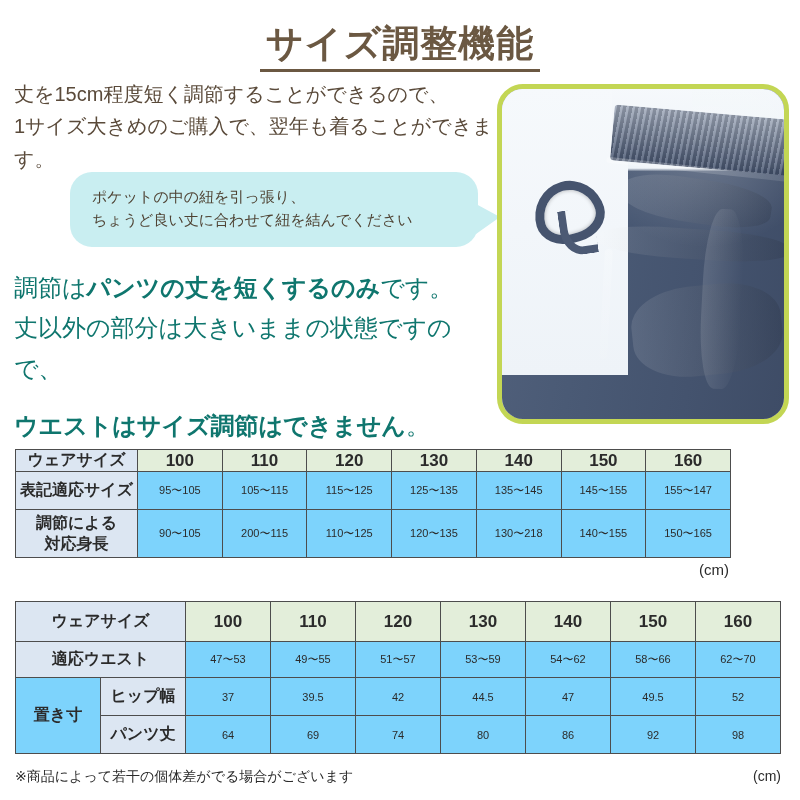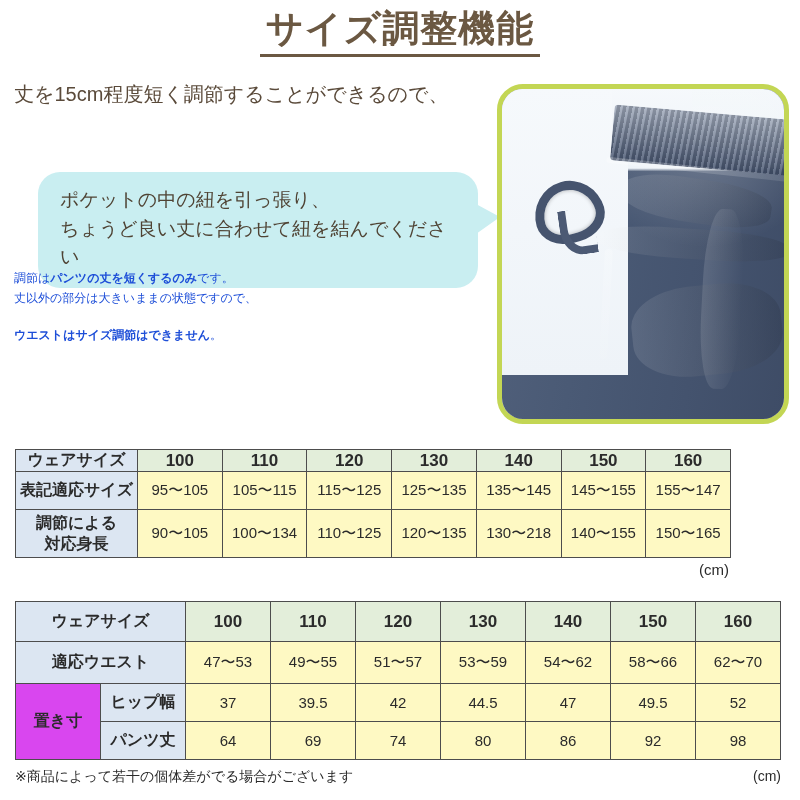--- a/index.html
+++ b/index.html
@@ -10,21 +10,21 @@
     background: #ffffff;
     font-family: "Liberation Sans", "DejaVu Sans", sans-serif;
     color: #5a4a3a;
     overflow: hidden;
     position: relative;
   }
 
   
   .title-block {
     text-align: center;
-    padding-top: 9px;
+    padding-top: 24px;
   }
   .title-text {
     display: inline-block;
     font-size: 37px;
     font-weight: bold;
     color: #6b5842;
     letter-spacing: 1px;
     line-height: 1.1;
     border-bottom: 3px solid #6b5842;
     padding: 0 6px 4px 6px;
@@ -46,44 +46,45 @@
     position: absolute;
     left: 38px;
     top: 172px;
     width: 440px;
   }
   .bubble {
     position: relative;
     background: #c9eef1;
     border-radius: 22px;
     padding: 14px 20px 16px 22px;
-    font-size: 19px;
+    font-size: 15px;
     line-height: 1.5;
     color: #4f4334;
+    margin-left: 32px;
   }
   .bubble-tail {
     position: absolute;
     right: -22px;
     top: 32px;
     width: 0;
     height: 0;
     border-top: 13px solid transparent;
     border-bottom: 17px solid transparent;
     border-left: 24px solid #c9eef1;
   }
 
   
   .body-text {
     position: absolute;
     left: 14px;
     top: 268px;
     width: 480px;
-    font-size: 12px;
+    font-size: 24px;
     line-height: 1.68;
-    color: #1d4ed8;
+    color: #0f766e;
   }
   .body-text .b { font-weight: bold; }
   .body-text .line-strong {
     font-weight: bold;
     display: block;
     margin-top: 17px;
   }
 
   
   .photo-frame {
@@ -196,25 +197,25 @@
     background: #dce6f2;
     font-weight: bold;
     font-size: 16px;
   }
   .tbl-head-green {
     background: #e3eeda;
     font-weight: bold;
     font-size: 17px;
   }
   .tbl-cell {
-    background: #fef9c3;
-    font-size: 15px;
+    background: #7dd3fc;
+    font-size: 11px;
   }
   .tbl-cream {
-    background: #d946ef;
+    background: #7dd3fc;
     font-weight: bold;
     font-size: 16px;
   }
 
   #table1-wrap {
     position: absolute;
     left: 15px;
     top: 449px;
     width: 716px;
   }
@@ -253,20 +254,21 @@
 </style>
 </head>
 <body>
 
 <div class="title-block">
   <span class="title-text">サイズ調整機能</span>
 </div>
 
 <div class="lead">
   <div>丈を15cm程度短く調節することができるので、</div>
+  <div>1サイズ大きめのご購入で、翌年も着ることができます。</div>
 </div>
 
 <div class="bubble-wrap">
   <div class="bubble">
     <div>ポケットの中の紐を引っ張り、</div>
     <div>ちょうど良い丈に合わせて紐を結んでください</div>
     <span class="bubble-tail"></span>
   </div>
 </div>
 
@@ -318,21 +320,21 @@
       <td class="tbl-cell">135〜145</td>
       <td class="tbl-cell">145〜155</td>
       <td class="tbl-cell">155〜147</td>
     </tr>
     <tr style="height:48px">
       <td class="tbl-head-blue">
         <div>調節による</div>
         <div>対応身長</div>
       </td>
       <td class="tbl-cell">90〜105</td>
-      <td class="tbl-cell">100〜134</td>
+      <td class="tbl-cell">200〜115</td>
       <td class="tbl-cell">110〜125</td>
       <td class="tbl-cell">120〜135</td>
       <td class="tbl-cell">130〜218</td>
       <td class="tbl-cell">140〜155</td>
       <td class="tbl-cell">150〜165</td>
     </tr>
   </tbody>
     </table>
   <div class="unit">(cm)</div>
 </div>
@@ -343,21 +345,21 @@
         <tr style="height:40px">
       <td class="tbl-head-blue" colspan="2">ウェアサイズ</td>
       <td class="tbl-head-green">100</td>
       <td class="tbl-head-green">110</td>
       <td class="tbl-head-green">120</td>
       <td class="tbl-head-green">130</td>
       <td class="tbl-head-green">140</td>
       <td class="tbl-head-green">150</td>
       <td class="tbl-head-green">160</td>
     </tr>
-    <tr style="height:42px">
+    <tr style="height:36px">
       <td class="tbl-head-blue" colspan="2">適応ウエスト</td>
       <td class="tbl-cell">47〜53</td>
       <td class="tbl-cell">49〜55</td>
       <td class="tbl-cell">51〜57</td>
       <td class="tbl-cell">53〜59</td>
       <td class="tbl-cell">54〜62</td>
       <td class="tbl-cell">58〜66</td>
       <td class="tbl-cell">62〜70</td>
     </tr>
     <tr style="height:38px">

